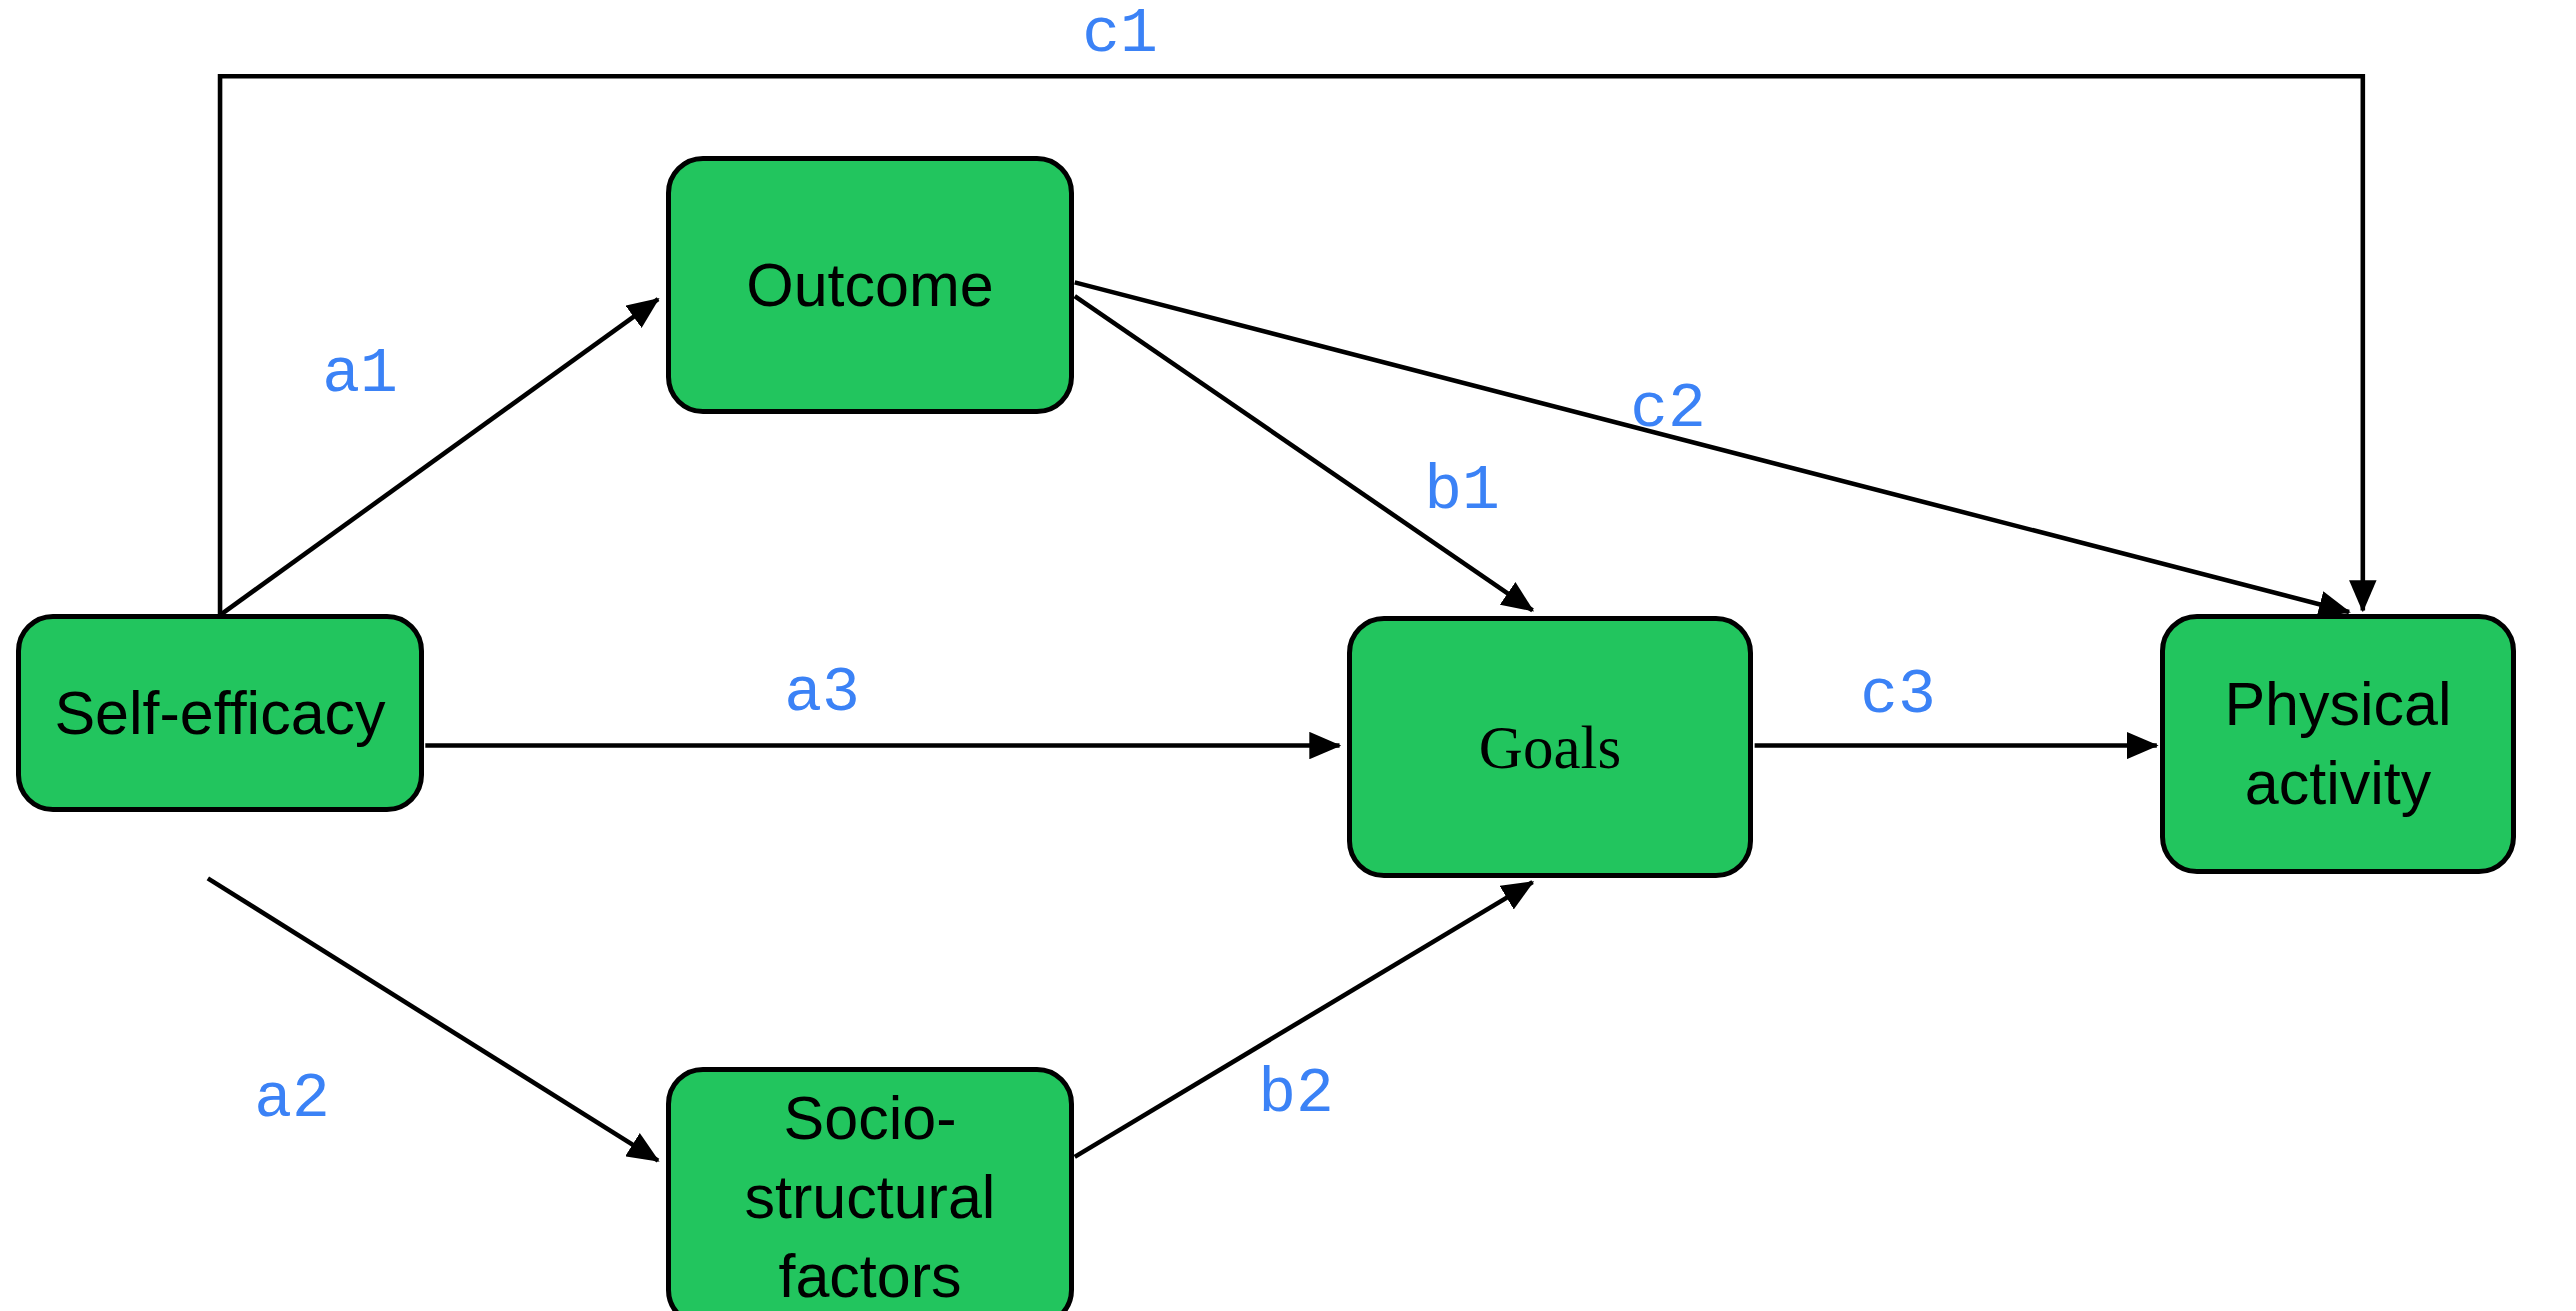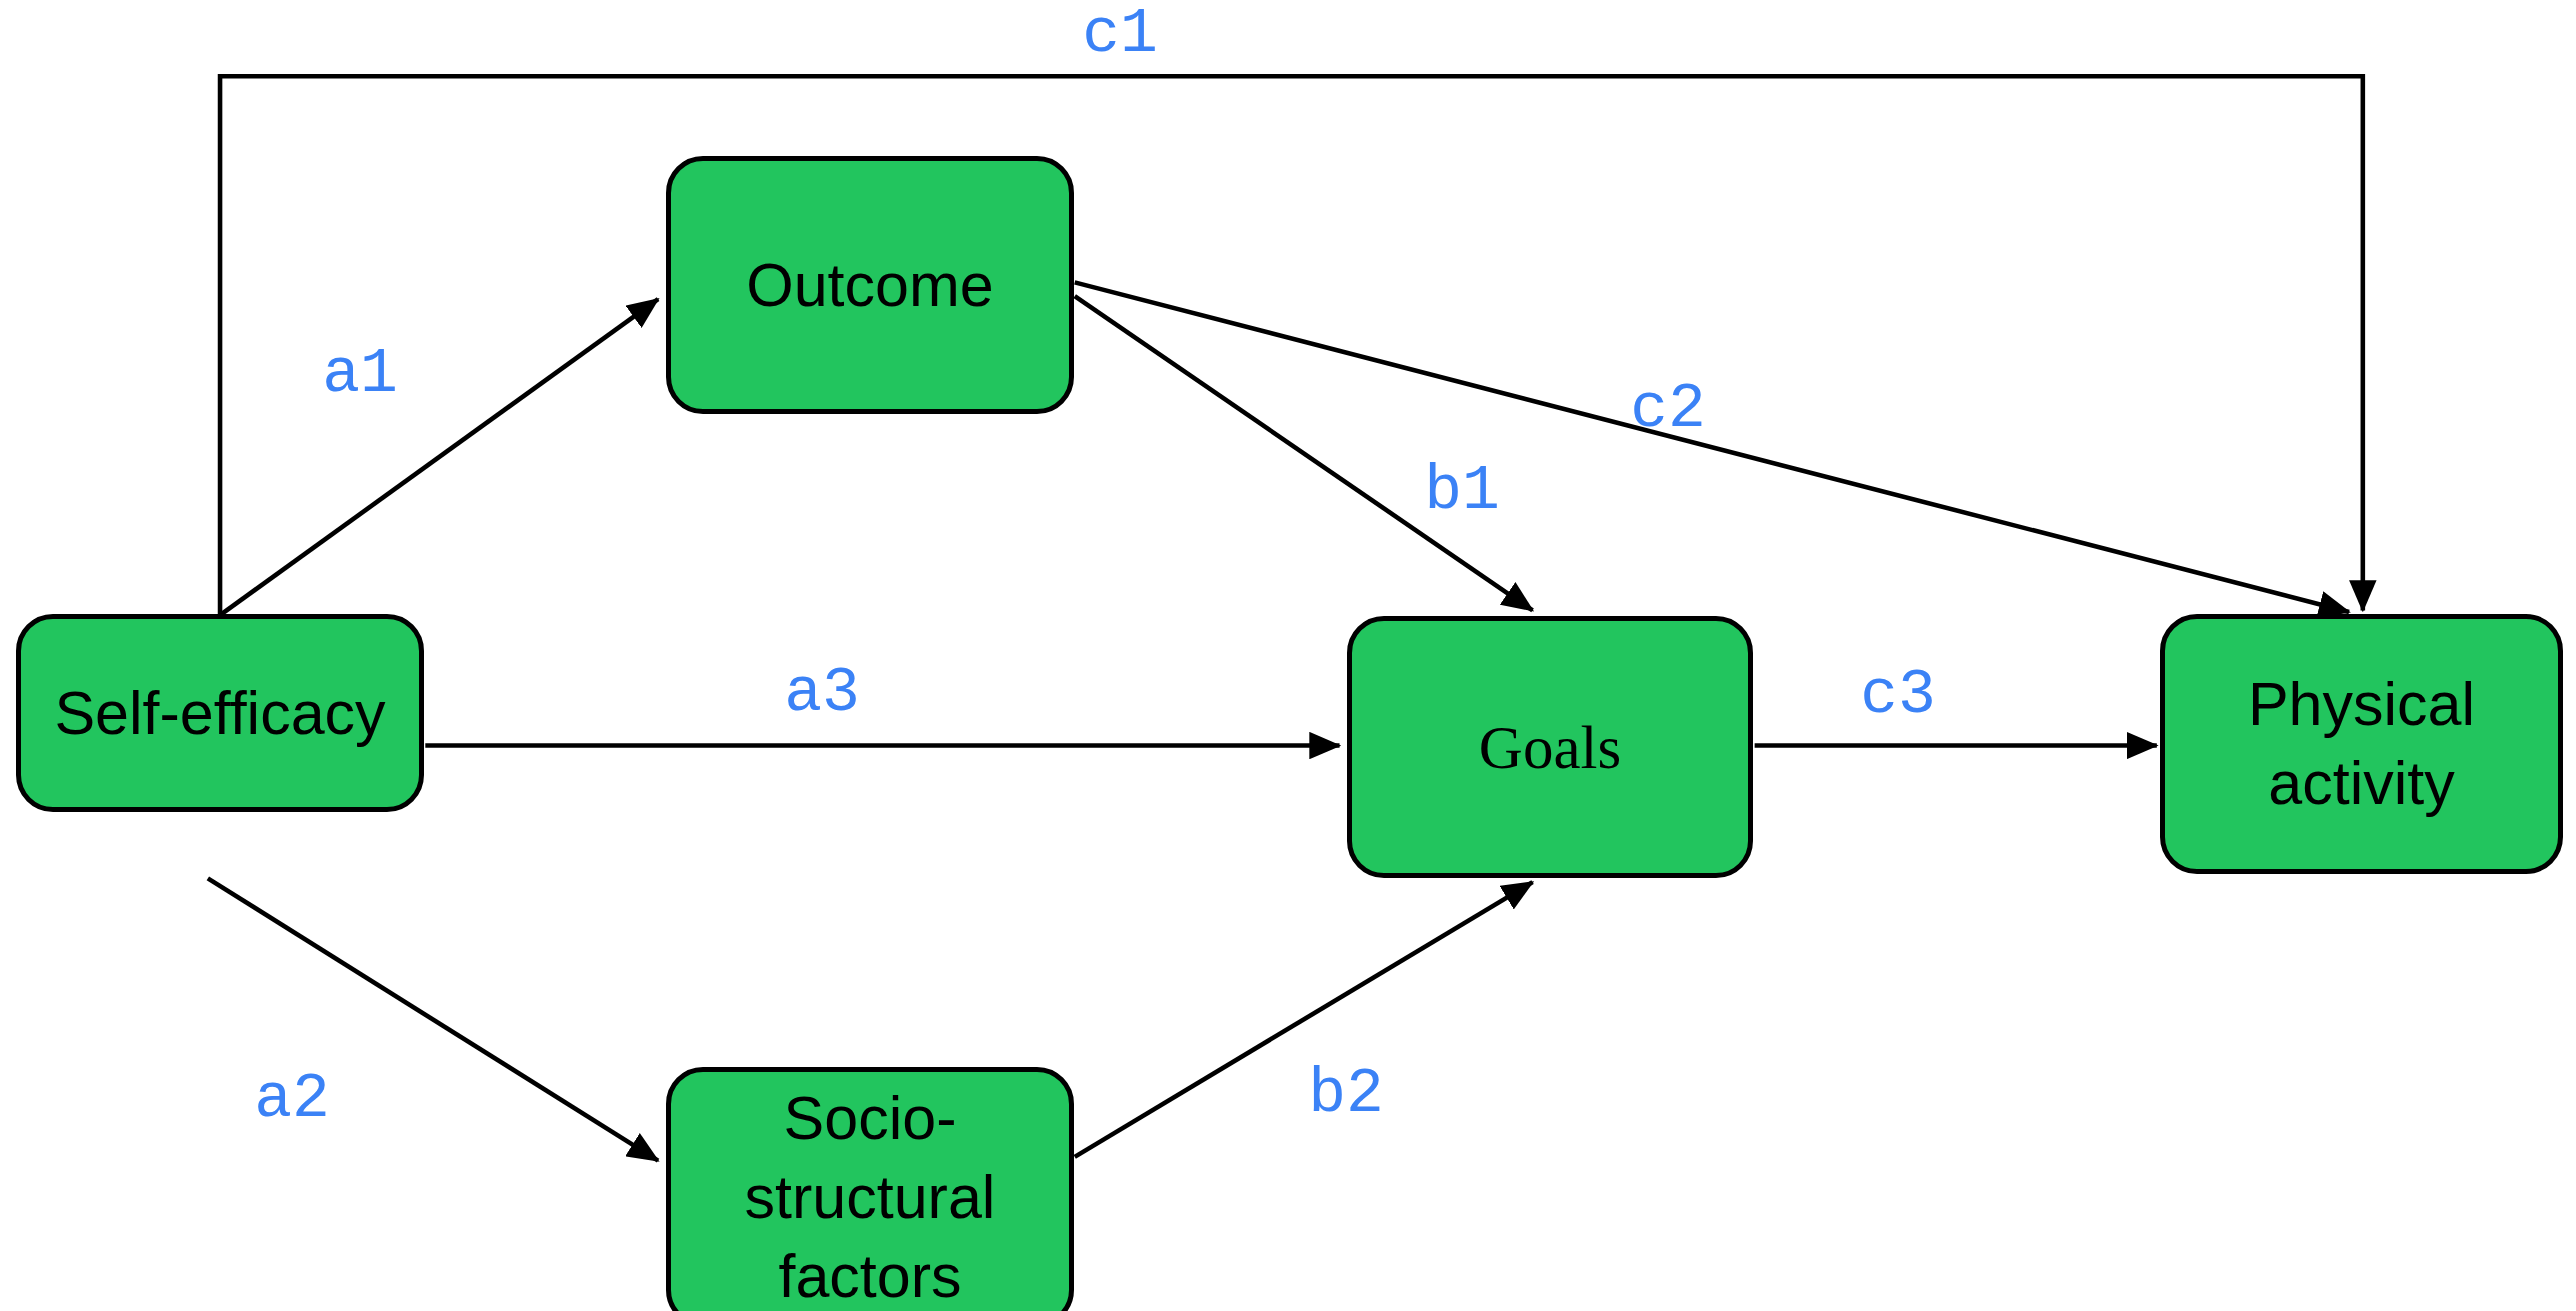--- a/index.html
+++ b/index.html
@@ -35,37 +35,37 @@
     justify-content: center;
     text-align: center;
     font-size: 61px;
     line-height: 79px;
     color: #000000;
   }
   .node span { display: block; }
   .node-self      { left: 16px;   top: 614px;  width: 408px; height: 198px; }
   .node-outcome   { left: 666px;  top: 156px;  width: 408px; height: 258px; }
   .node-goals     { left: 1347px; top: 616px;  width: 406px; height: 262px; font-family: Liberation Serif, serif; }
-  .node-physical  { left: 2160px; top: 614px;  width: 403px; height: 260px; }
+  .node-physical  { left: 2160px; top: 614px;  width: 356px; height: 260px; }
   .node-socio     { left: 666px;  top: 1039px; width: 408px; height: 260px; margin-top: 28px; }
   .plabel {
     position: absolute;
     transform: translate(-50%, -50%);
     font-size: 63px;
     line-height: 63px;
     color: #3b82f6;
     white-space: nowrap;
     font-family: Liberation Mono, monospace;
   }
   .plabel-c1 { left: 1120px; top: 34px;   }
   .plabel-a1 { left: 360px;  top: 374px;  }
   .plabel-a2 { left: 292px;  top: 1099px; }
   .plabel-a3 { left: 822px; top: 693px;  }
   .plabel-b1 { left: 1462px; top: 491px;  }
-  .plabel-b2 { left: 1346px; top: 1094px; }
+  .plabel-b2 { left: 1296px; top: 1094px; }
   .plabel-c2 { left: 1668px; top: 385px; margin-top: 24px;  }
   .plabel-c3 { left: 1898px; top: 695px;  }
 </style>
 </head>
 <body>
 
 <div class="canvas">
 
   <svg class="arrows" viewBox="0 0 3375 1718" xmlns="http://www.w3.org/2000/svg">
     <defs>

